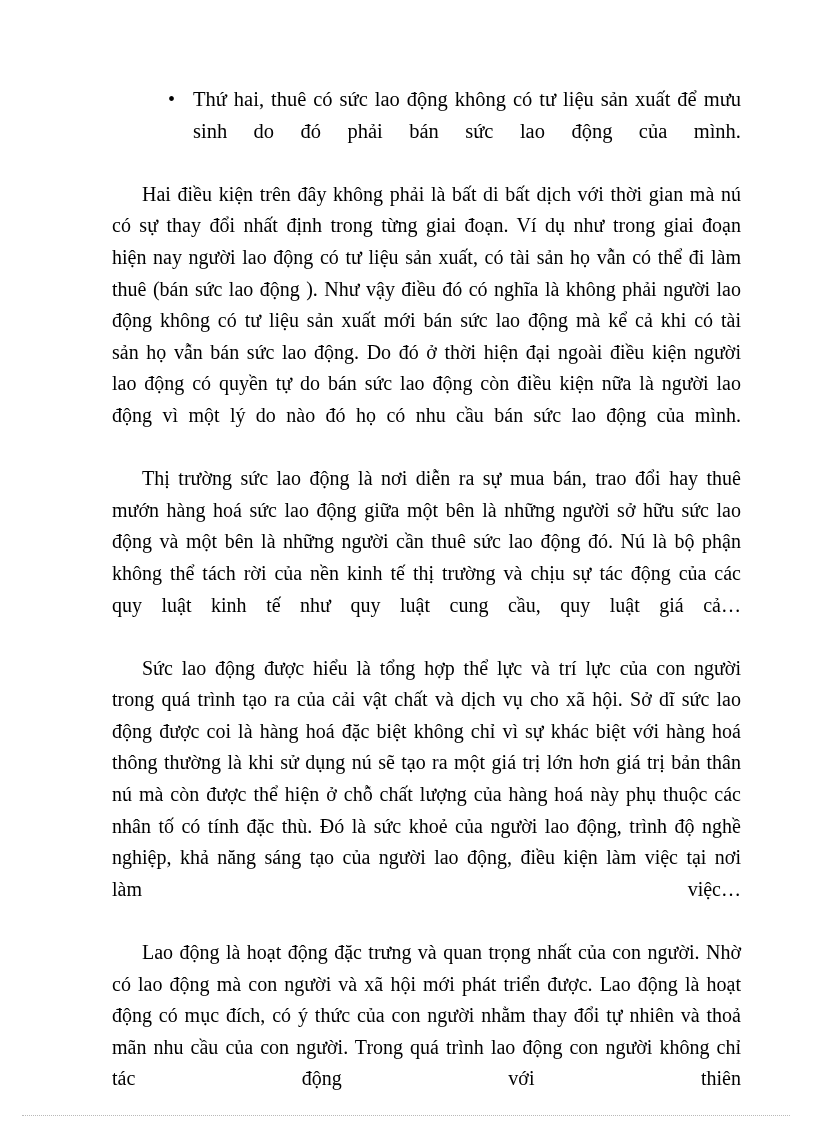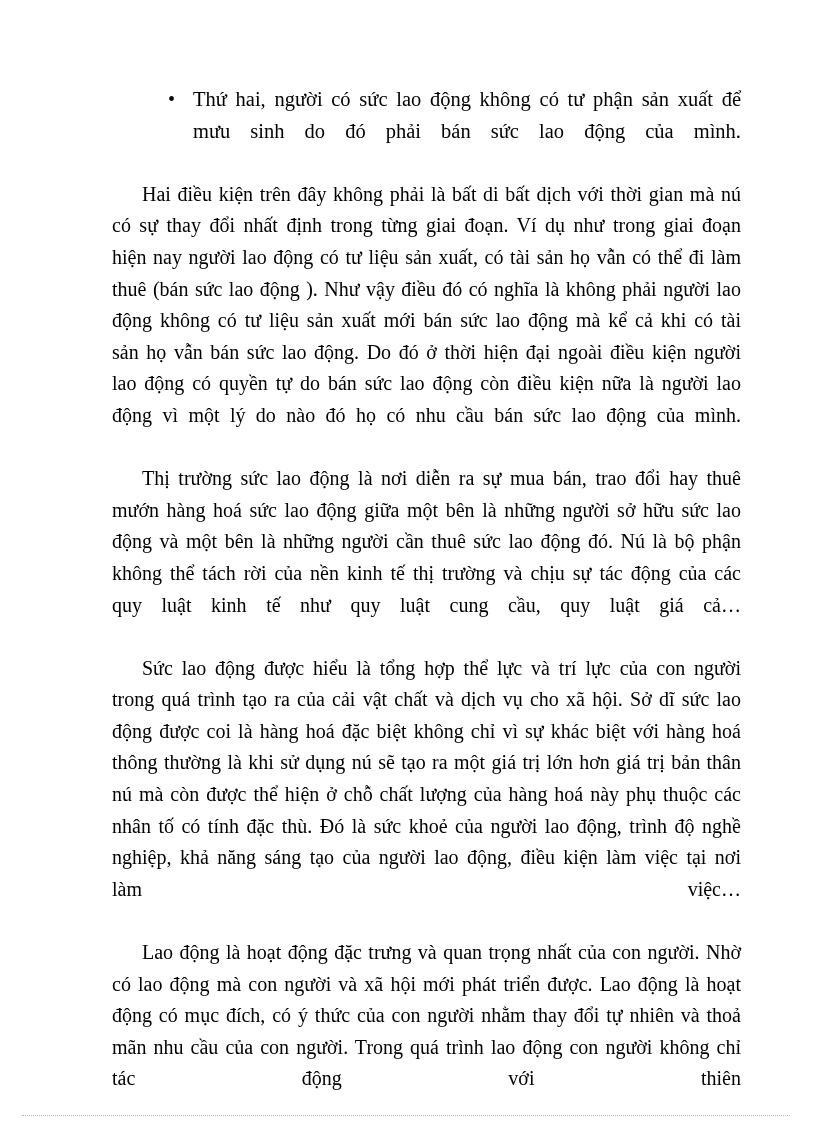--- a/index.html
+++ b/index.html
@@ -99,21 +99,21 @@
 </style>
 </head>
 <body>
 
 <div id="page">
 
   <div id="doc-body">
 
     <ul class="bullet-list">
       <li class="bullet-item">
-        <span class="bullet-glyph">•</span><span>Thứ hai, người có sức lao động không có tư phận sản xuất để mưu sinh do đó phải bán sức lao động của mình.</span>
+        <span class="bullet-glyph">•</span><span>Thứ hai, thuê có sức lao động không có tư liệu sản xuất để mưu sinh do đó phải bán sức lao động của mình.</span>
       </li>
     </ul>
 
     <p class="para indent">Hai điều kiện trên đây không phải là bất di bất dịch với thời gian mà nú có sự thay đổi nhất định trong từng giai đoạn. Ví dụ như trong giai đoạn hiện nay người lao động có tư liệu sản xuất, có tài sản họ vẫn có thể đi làm thuê (bán sức lao động ). Như vậy điều đó có nghĩa là không phải người lao động không có tư liệu sản xuất mới bán sức lao động mà kể cả khi có tài sản họ vẫn bán sức lao động. Do đó ở thời hiện đại ngoài điều kiện người lao động có quyền tự do bán sức lao động còn điều kiện nữa là người lao động vì một lý do nào đó họ có nhu cầu bán sức lao động của mình.</p>
 
     <p class="para indent">Thị trường sức lao động là nơi diễn ra sự mua bán, trao đổi hay thuê mướn hàng hoá sức lao động giữa một bên là những người sở hữu sức lao động và một bên là những người cần thuê sức lao động đó. Nú là bộ phận không thể tách rời của nền kinh tế thị trường và chịu sự tác động của các quy luật kinh tế như quy luật cung cầu, quy luật giá cả…</p>
 
     <p class="para indent">Sức lao động được hiểu là tổng hợp thể lực và trí lực của con người trong quá trình tạo ra của cải vật chất và dịch vụ cho xã hội. Sở dĩ sức lao động được coi là hàng hoá đặc biệt không chỉ vì sự khác biệt với hàng hoá thông thường là khi sử dụng nú sẽ tạo ra một giá trị lớn hơn giá trị bản thân nú mà còn được thể hiện ở chỗ chất lượng của hàng hoá này phụ thuộc các nhân tố có tính đặc thù. Đó là sức khoẻ của người lao động, trình độ nghề nghiệp, khả năng sáng tạo của người lao động, điều kiện làm việc tại nơi làm việc…</p>
 
     <p class="para indent">Lao động là hoạt động đặc trưng và quan trọng nhất của con người. Nhờ có lao động mà con người và xã hội mới phát triển được. Lao động là hoạt động có mục đích, có ý thức của con người nhằm thay đổi tự nhiên và thoả mãn nhu cầu của con người. Trong quá trình lao động con người không chỉ tác động với thiên</p>

